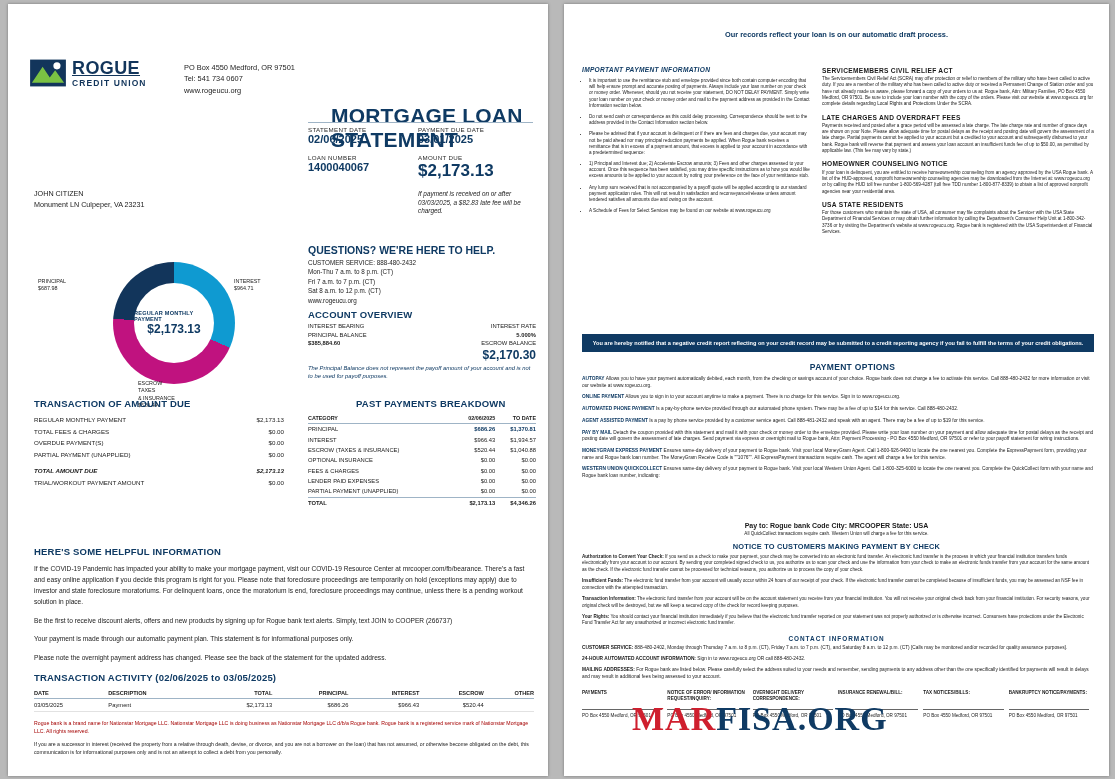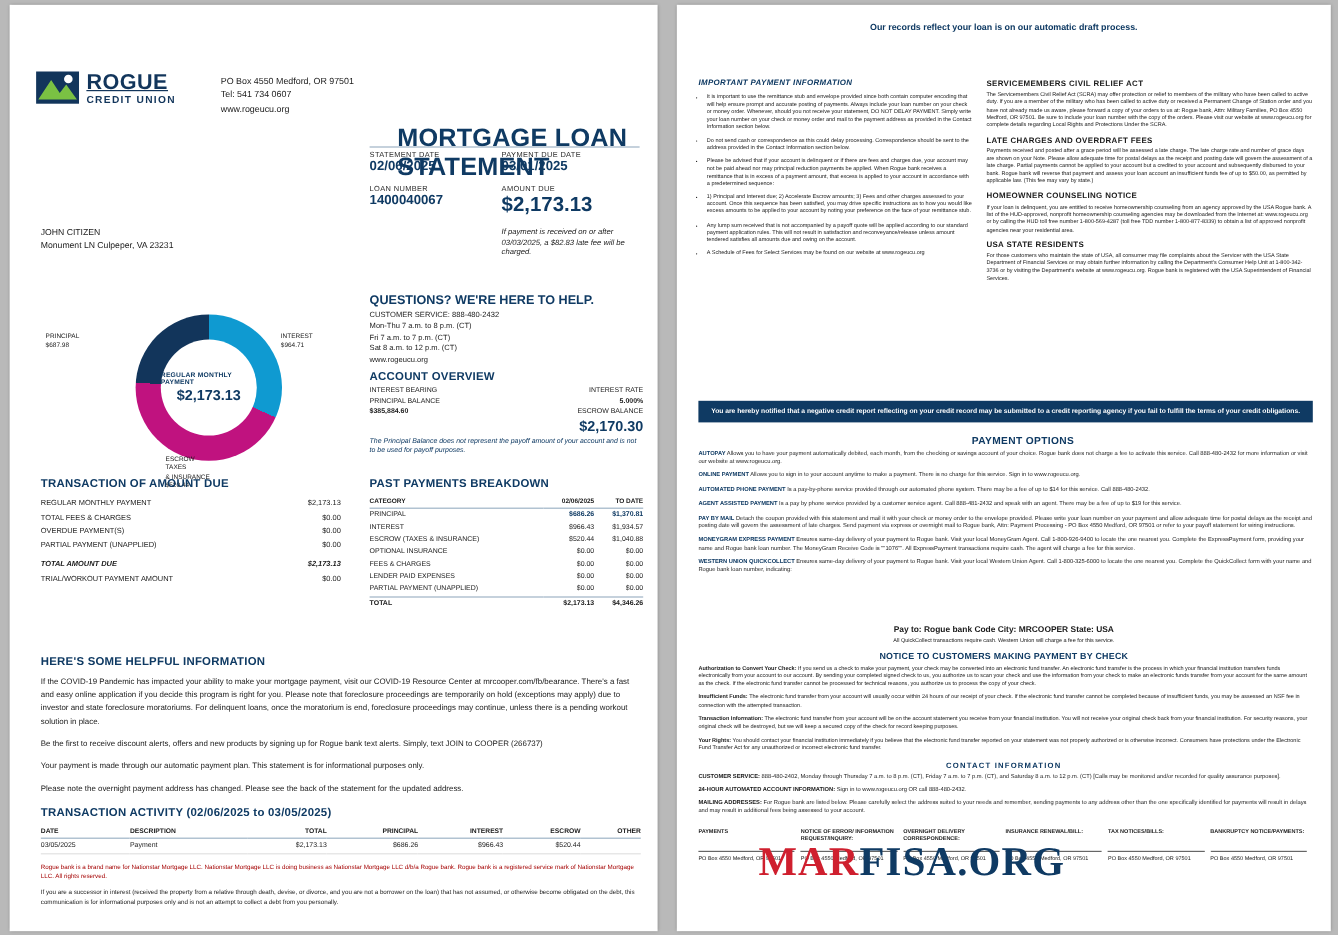--- a/index.html
+++ b/index.html
@@ -78,21 +78,21 @@
   .ta td{padding:3px 0;border-bottom:1px solid #e2e2e2;}
 
   .legal{position:absolute;left:26px;top:716px;width:500px;font-size:5.2px;color:#1a1a1a;line-height:1.45;}
   .legal .red{color:#a40000;}
 
   
   .rp{position:relative;width:100%;height:100%;}
   .rp-head{position:absolute;left:0;top:14px;width:100%;text-align:center;color:#0f3a63;}
   .rp-head .h1{font-size:8px;font-weight:bold;}
   .rp-head .h2{font-size:7.4px;font-weight:bold;margin-top:7px;}
-  .rp-head .h3{font-size:7.4px;font-weight:bold;margin-top:0;}
+  .rp-head .h3{font-size:7.4px;font-weight:bold;margin-top:12px;}
 
   .imp-title{position:absolute;left:18px;top:62px;font-size:6.6px;font-weight:bold;font-style:italic;color:#0f3a63;letter-spacing:.3px;}
   .imp-body{position:absolute;left:18px;top:74px;width:228px;font-size:4.6px;color:#1a1a1a;line-height:1.35;}
   .imp-body li{margin-bottom:5px;}
   .imp-body ul{margin:0;padding-left:7px;}
 
   .rcol{position:absolute;left:258px;top:62px;width:272px;font-size:4.6px;color:#1a1a1a;line-height:1.38;}
   .rcol h4{margin:0 0 1px 0;font-size:6.6px;font-weight:bold;color:#1a1a1a;letter-spacing:.3px;}
   .rcol p{margin:0 0 5px 0;}
 
@@ -215,21 +215,21 @@
     </div>
     <div class="acct-row">
       <span class="v">$385,884.60</span>
       <span class="k">ESCROW BALANCE</span>
     </div>
     <div class="escrow-big">$2,170.30</div>
   </div>
   <div class="ov-note">The Principal Balance does not represent the payoff amount of your account and is not to be used for payoff purposes.</div>
 
   <div class="ppb">
-    <div class="sec-title" style="margin-bottom:4px;">PAST PAYMENTS BREAKDOWN</div>
+    <div class="sec-title" style="margin-bottom:4px;margin-left:48px;">PAST PAYMENTS BREAKDOWN</div>
     <table>
       <thead>
         <tr>
           <th class="l">CATEGORY</th>
           <th>02/06/2025</th>
           <th>TO DATE</th>
         </tr>
       </thead>
       <tbody>
         <tr>

